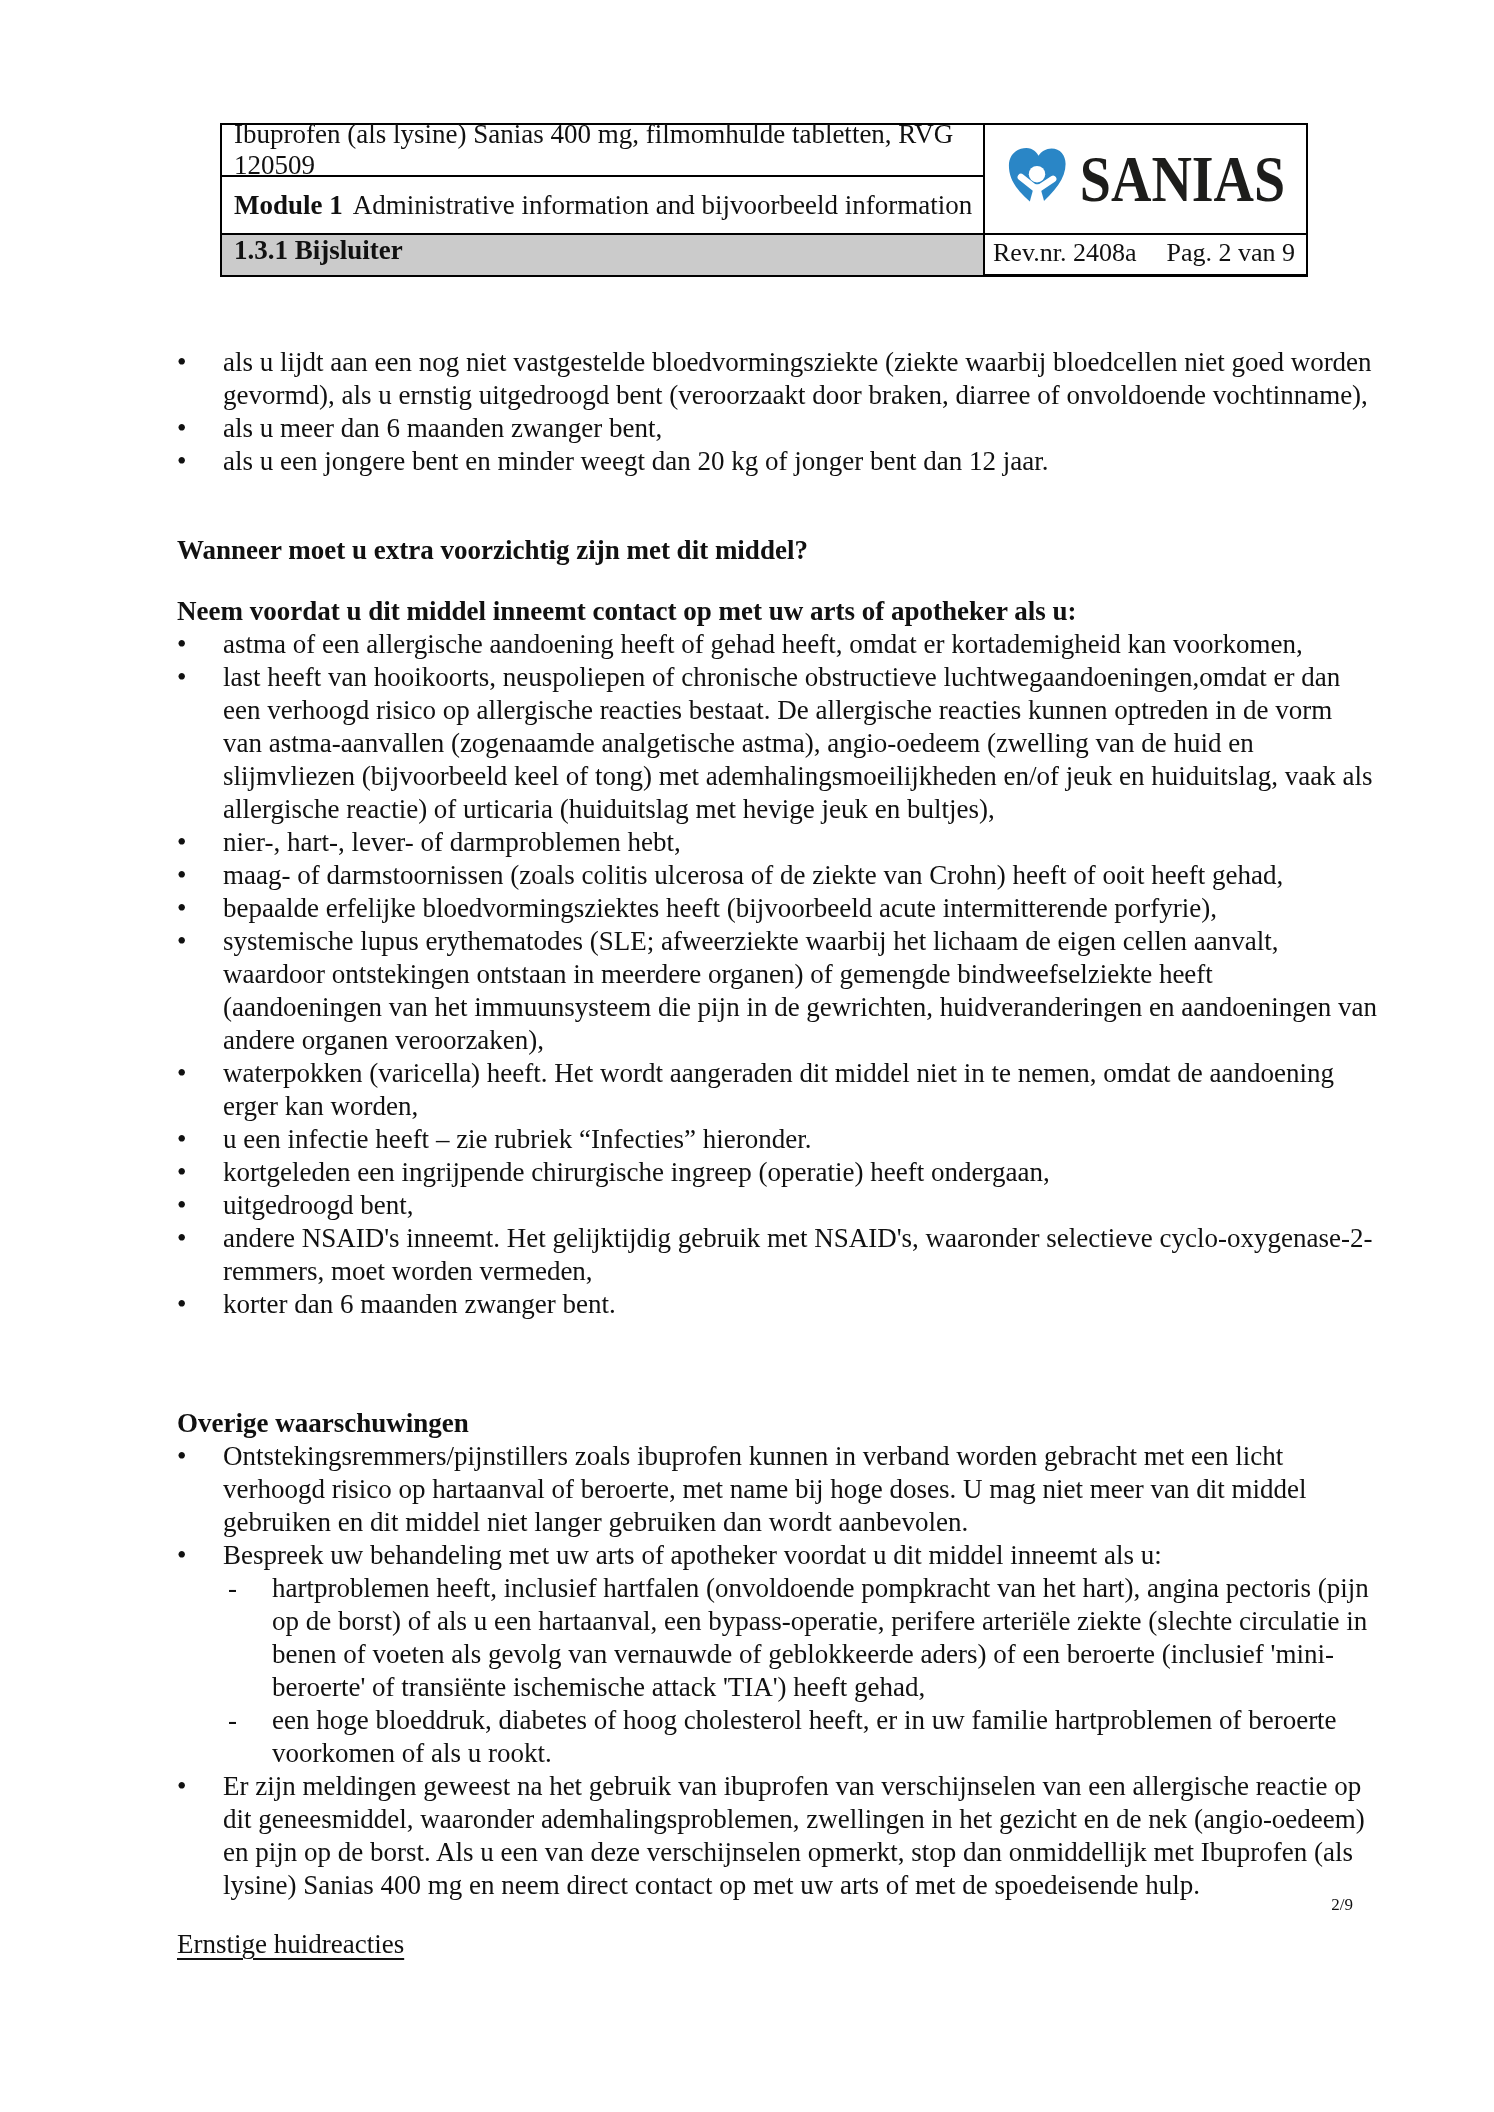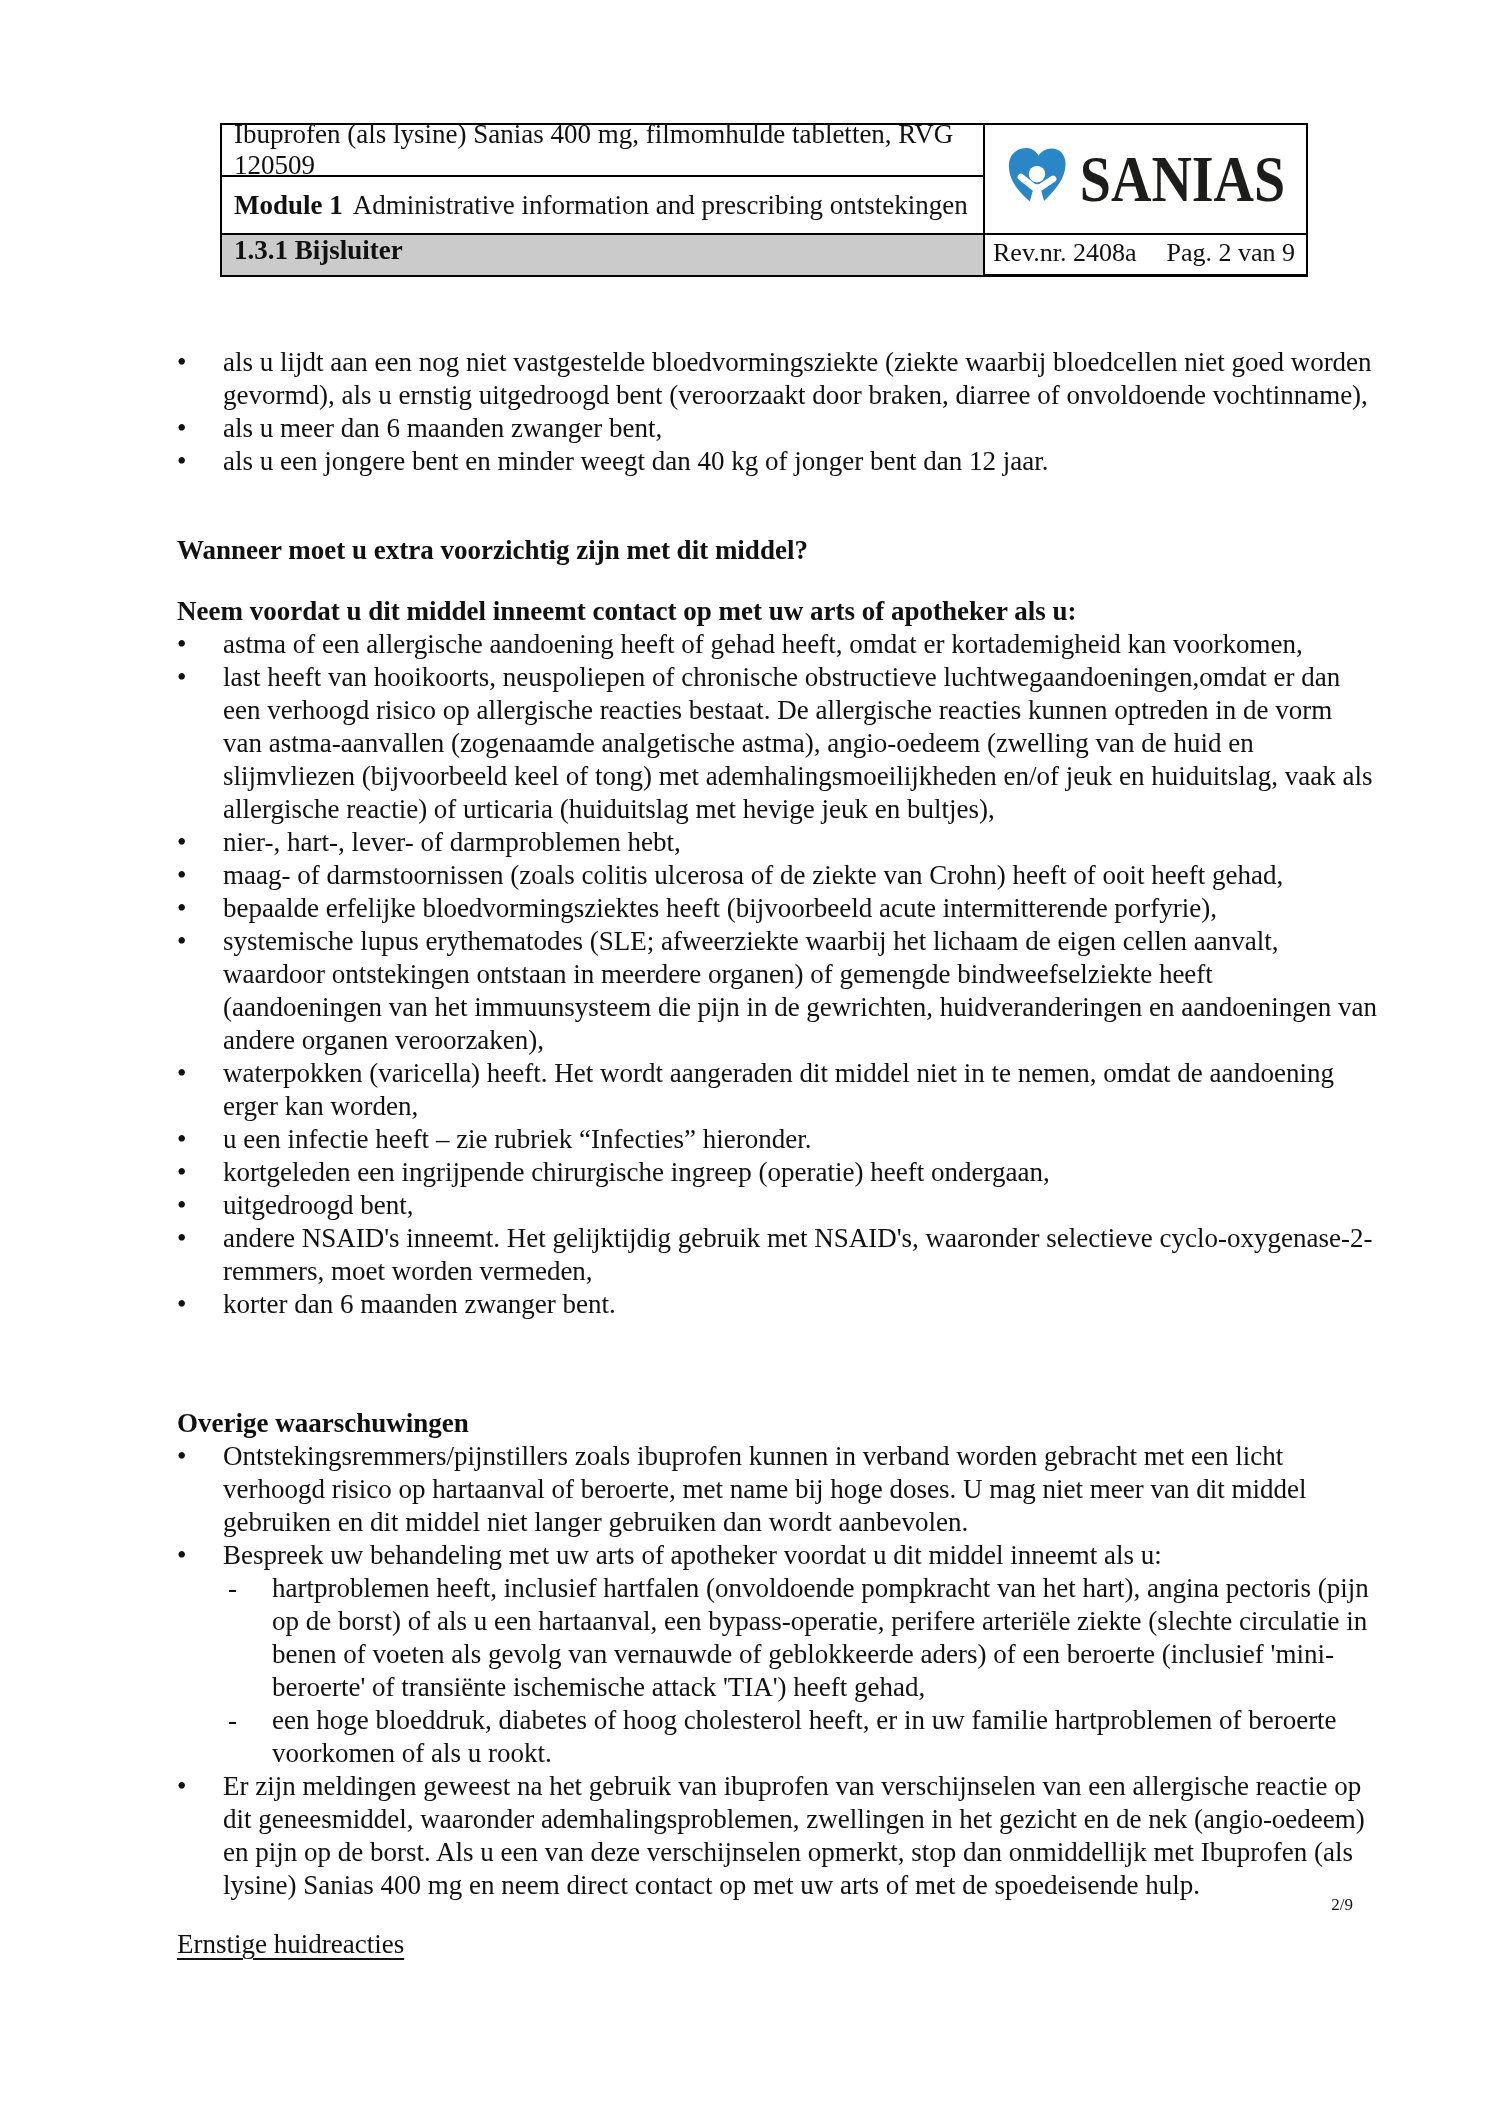--- a/index.html
+++ b/index.html
@@ -57,21 +57,21 @@
 <body>
 
 <div class="page">
 
   <div class="hdr">
     <div class="cell c-product">
       <span>Ibuprofen (als lysine) Sanias 400 mg, filmomhulde tabletten, RVG 120509</span>
     </div>
     <div class="cell c-module">
       <b>Module 1</b>
-      <span>Administrative information and prescribing ontstekingen</span>
+      <span>Administrative information and bijvoorbeeld information</span>
     </div>
     <div class="cell c-section">
       <span>1.3.1 Bijsluiter</span>
     </div>
     <div class="cell c-logo">
       <span style="display:inline-flex;">
         <svg width="62" height="68" viewBox="0 0 64 70" aria-hidden="true">
           <path d="M32 64 C12 49 3 36 3 21 C3 9 12 3 21 3 C28 3 32 8 33.5 11 C36.5 6.5 41.5 3.5 47 3.5 C56 3.5 61.5 10.5 61.5 19.5 C61.5 34 51 48 32 64 Z" fill="#2a86c6"></path>
           <circle cx="32" cy="30" r="8.5" fill="#ffffff"></circle>
           <path d="M23 64 L41 64 L34.5 40.5 L29.5 40.5 Z" fill="#ffffff"></path>
@@ -96,21 +96,21 @@
           <span class="t">als u lijdt aan een nog niet vastgestelde bloedvormingsziekte (ziekte waarbij bloedcellen niet goed worden gevormd), als u ernstig uitgedroogd bent (veroorzaakt door braken, diarree of onvoldoende vochtinname),</span>
         </div>
 
         <div class="li">
           <span class="m">•</span>
           <span class="t">als u meer dan 6 maanden zwanger bent,</span>
         </div>
 
         <div class="li">
           <span class="m">•</span>
-          <span class="t">als u een jongere bent en minder weegt dan 40 kg of jonger bent dan 12 jaar.</span>
+          <span class="t">als u een jongere bent en minder weegt dan 20 kg of jonger bent dan 12 jaar.</span>
         </div>
       </div>
 
     <div class="sp56"></div>
 
     <div class="h">Wanneer moet u extra voorzichtig zijn met dit middel?</div>
 
     <div class="sp28"></div>
 
     <div class="h">Neem voordat u dit middel inneemt contact op met uw arts of apotheker als u:</div>

